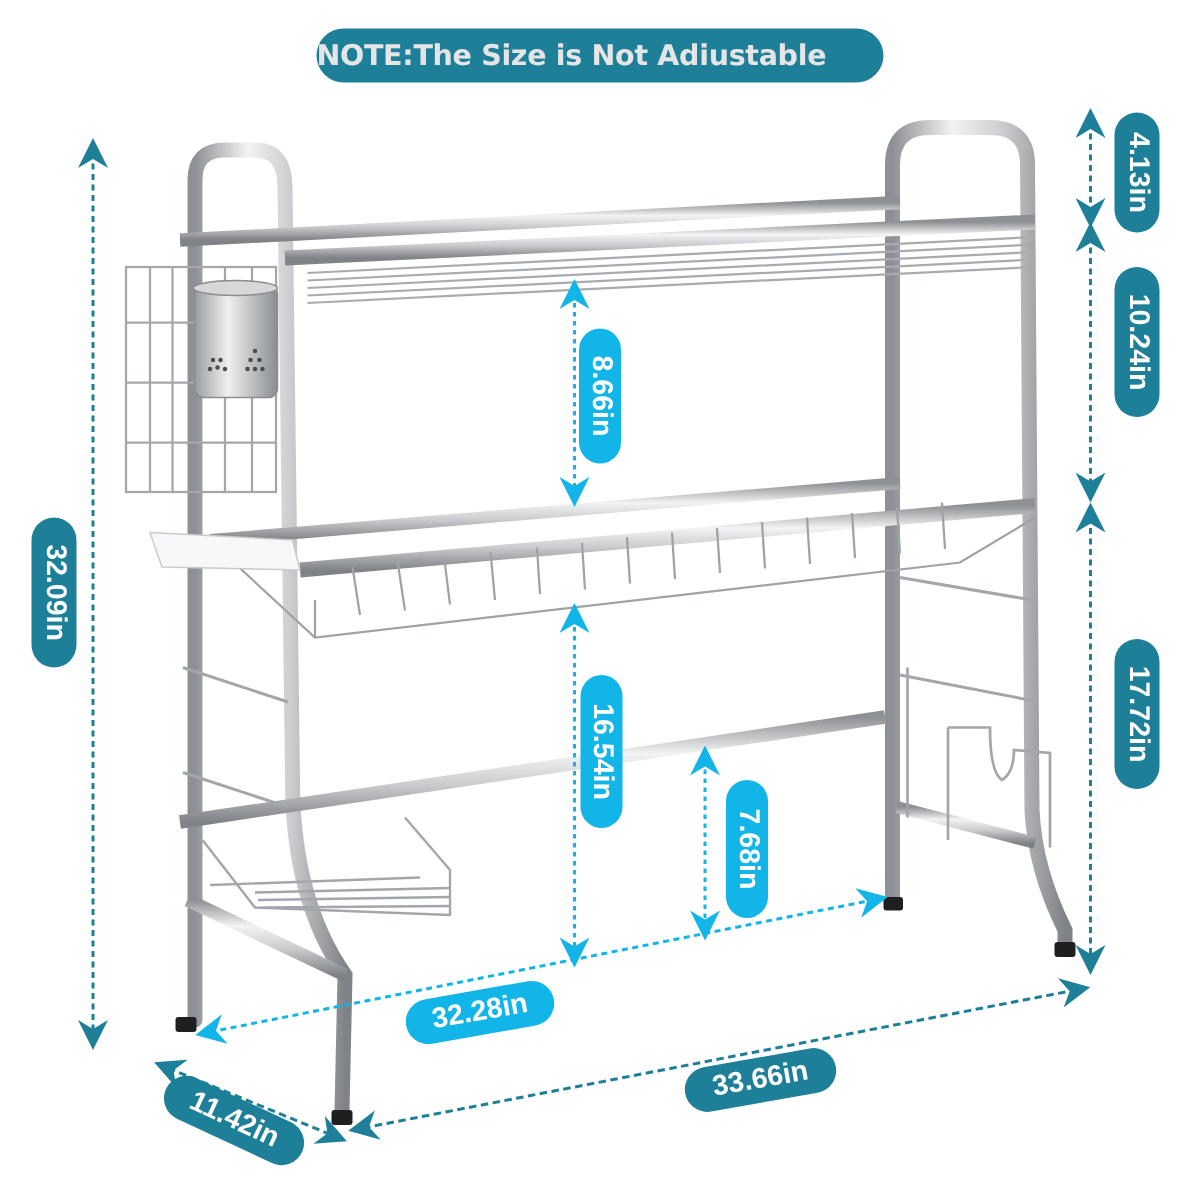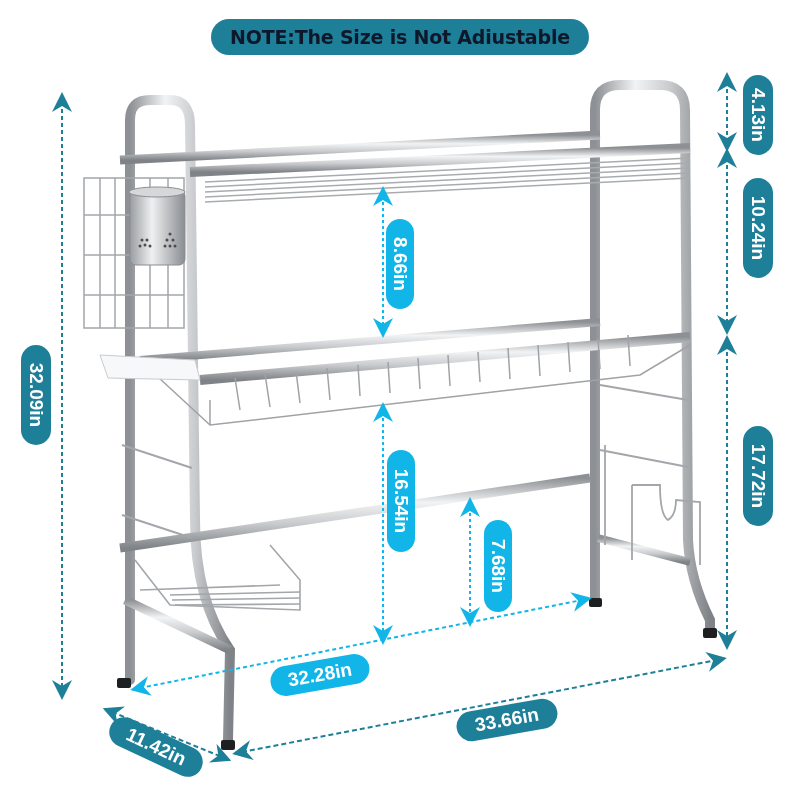--- a/index.html
+++ b/index.html
@@ -2,22 +2,22 @@
 <html><head>
   <meta charset="utf-8">
   <style>
     html, body { margin: 0; padding: 0; background: #ffffff; }
     body { width: 800px; height: 800px; position: relative; overflow: hidden; font-family: "Liberation Sans", sans-serif; }
     .stage { position: absolute; left: 0; top: 0; width: 800px; height: 800px; }
     svg.art { position: absolute; left: 0; top: 0; width: 800px; height: 800px; }
     .note-banner {
       position: absolute; left: 211px; top: 19px; width: 378px; height: 36px;
       border-radius: 18px; background: #1e7f99;
-      color: #0f172a; font-weight: bold; font-size: 19px; line-height: 36px;
-      text-align: center; font-family: "DejaVu Sans", sans-serif; letter-spacing: -0.2px;
+      color: #e5e5e5; font-weight: bold; font-size: 19px; line-height: 36px;
+      font-family: "DejaVu Sans", sans-serif; letter-spacing: -0.2px;
     }
     .pill {
       position: absolute; color: #ffffff; font-weight: bold;
       font-family: "Liberation Sans", sans-serif; font-size: 19px;
       text-align: center; white-space: nowrap; border-radius: 16px;
       transform-origin: center center;
     }
     .pill.outer { background: #1e7f99; }
     .pill.inner { background: #12b5e8; }
   </style>

